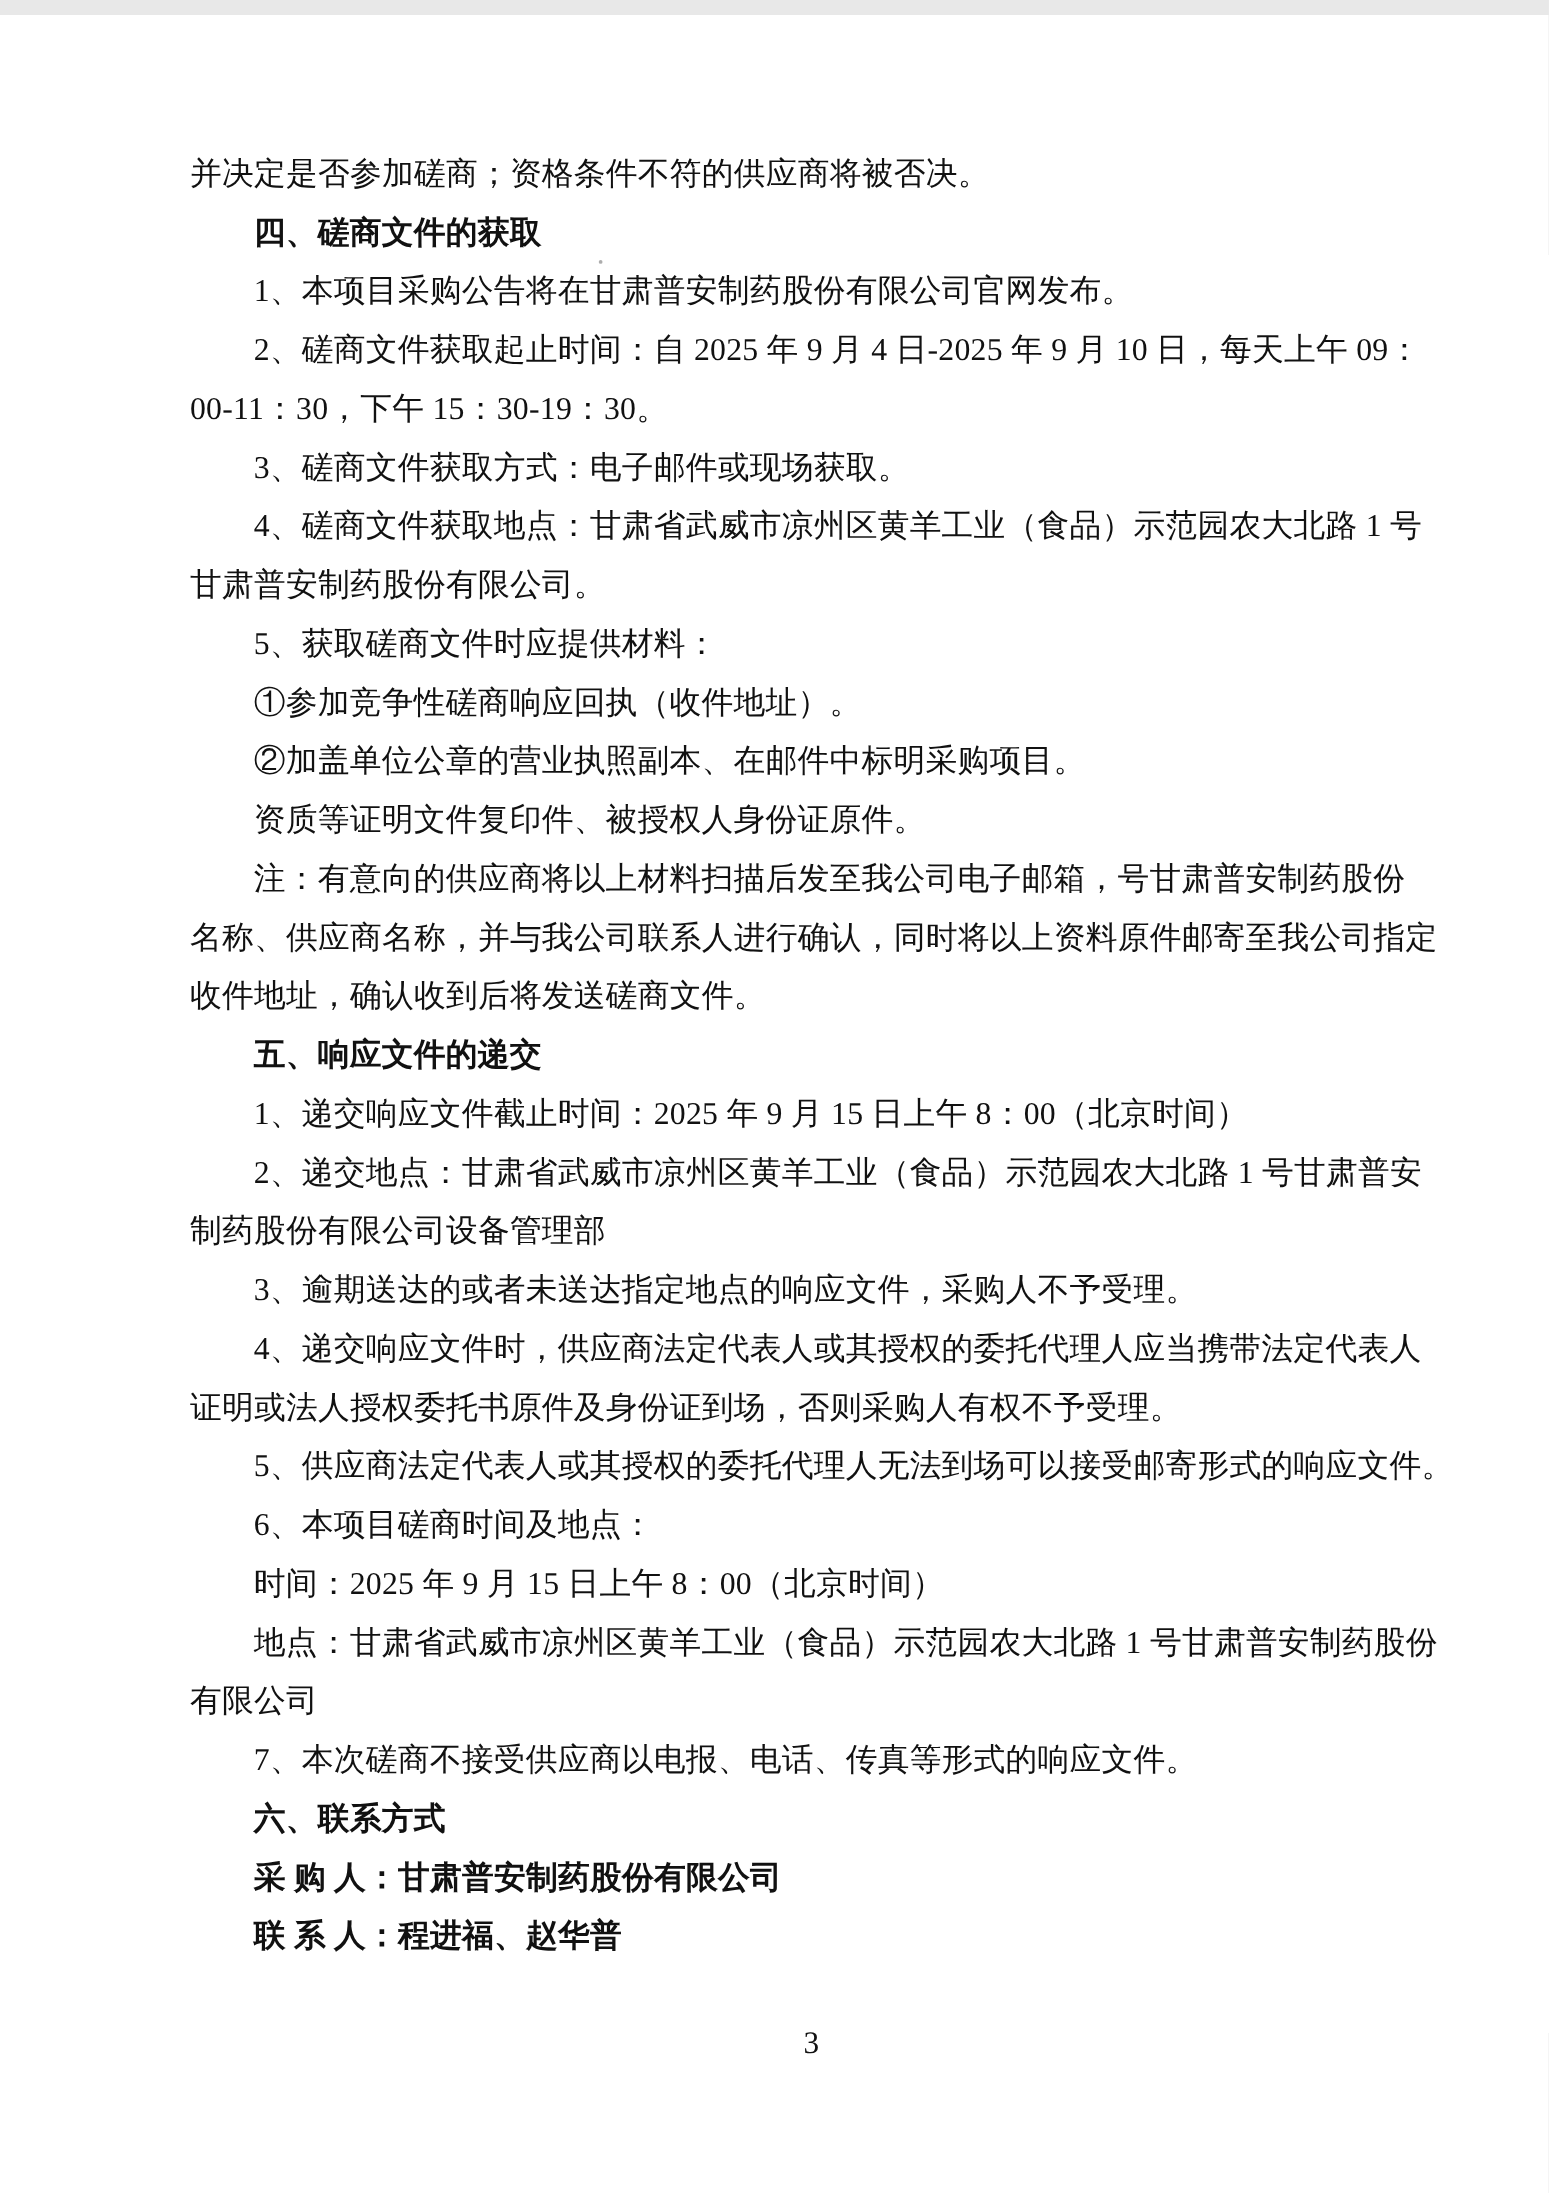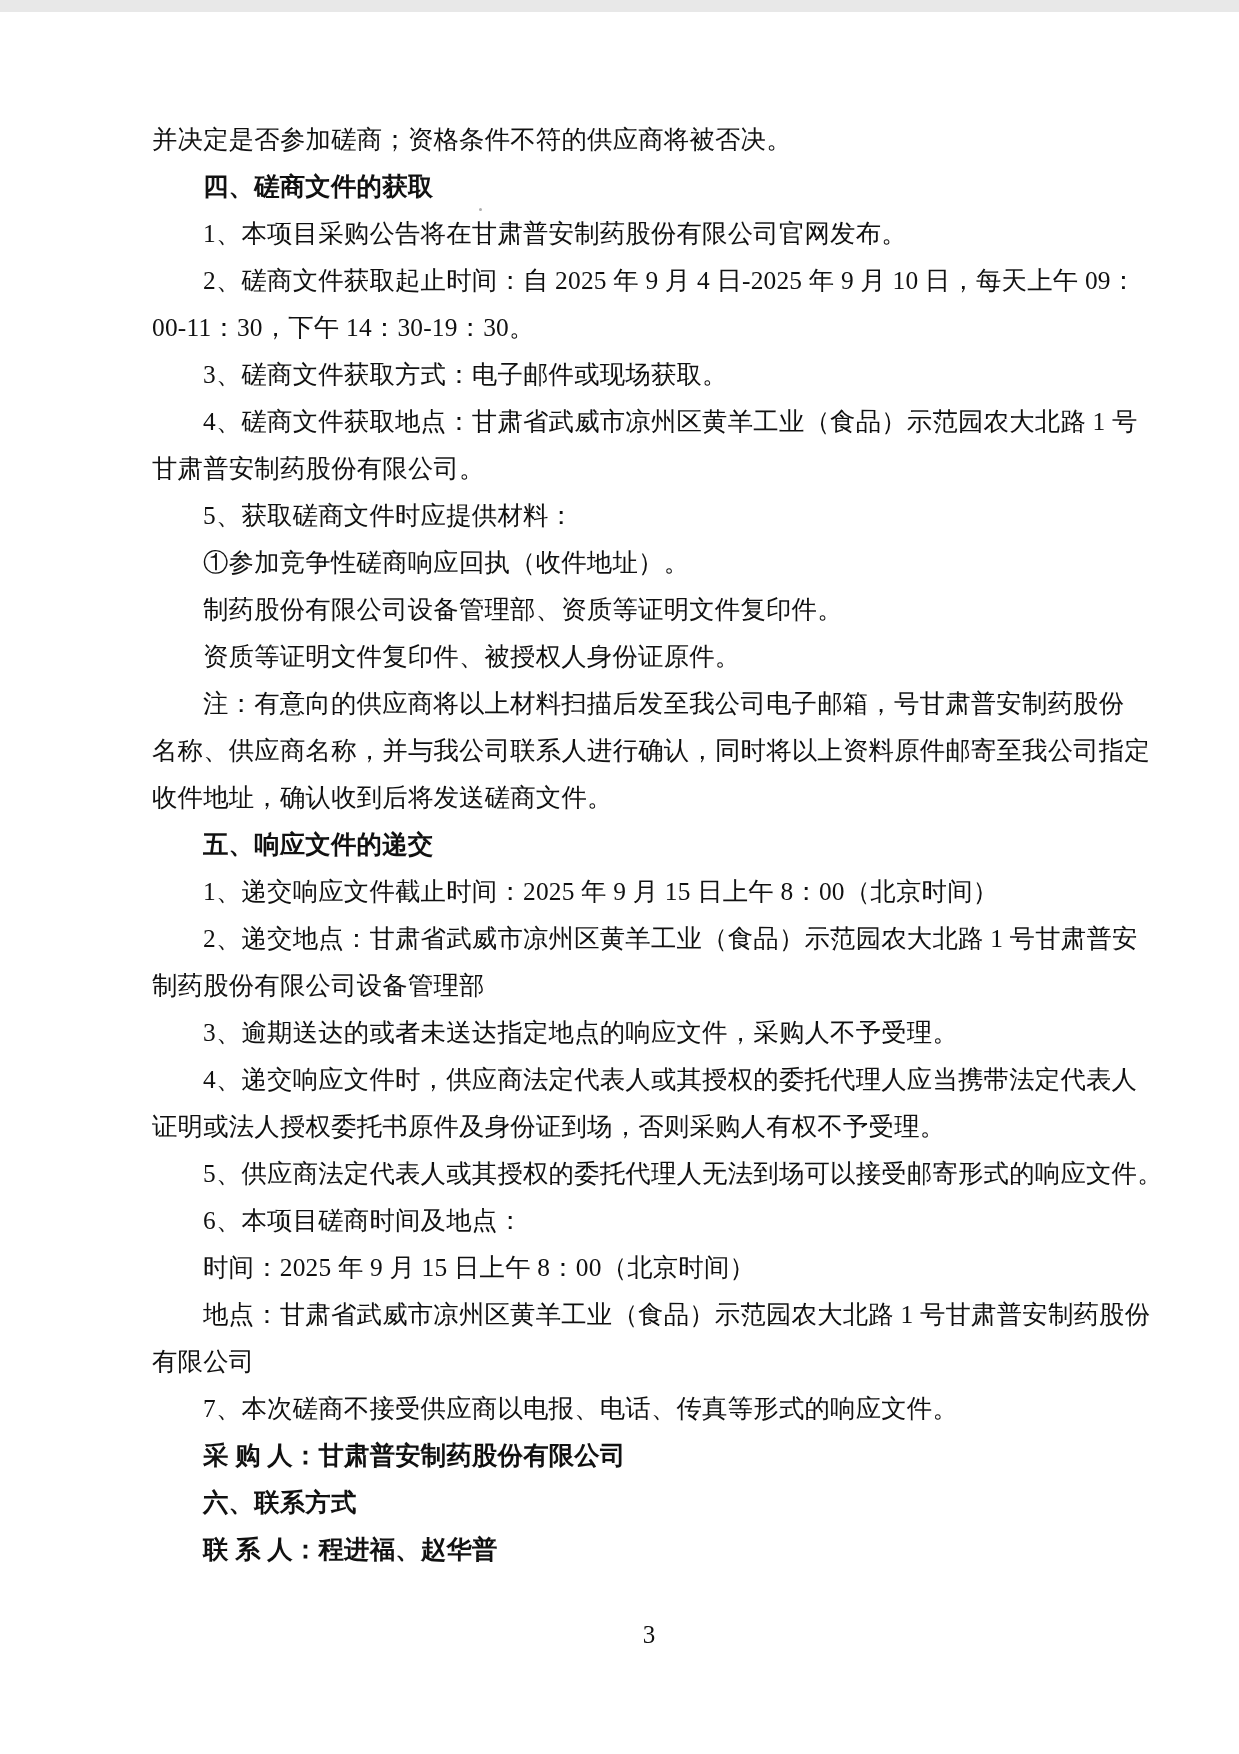--- a/index.html
+++ b/index.html
@@ -60,43 +60,43 @@
 </style>
 </head>
 <body>
 
 <div class="page">
   <div class="doc-body" id="doc-lines">
       <div class="line">并决定是否参加磋商；资格条件不符的供应商将被否决。</div>
       <div class="line indent bold">四、磋商文件的获取</div>
       <div class="line indent">1、本项目采购公告将在甘肃普安制药股份有限公司官网发布。</div>
       <div class="line indent">2、磋商文件获取起止时间：自 2025 年 9 月 4 日-2025 年 9 月 10 日，每天上午 09：</div>
-      <div class="line">00-11：30，下午 14：30-19：30。</div>
+      <div class="line">00-11：30，下午 15：30-19：30。</div>
       <div class="line indent">3、磋商文件获取方式：电子邮件或现场获取。</div>
       <div class="line indent">4、磋商文件获取地点：甘肃省武威市凉州区黄羊工业（食品）示范园农大北路 1 号</div>
       <div class="line">甘肃普安制药股份有限公司。</div>
       <div class="line indent">5、获取磋商文件时应提供材料：</div>
       <div class="line indent">①参加竞争性磋商响应回执（收件地址）。</div>
-      <div class="line indent">制药股份有限公司设备管理部、资质等证明文件复印件。</div>
+      <div class="line indent">②加盖单位公章的营业执照副本、在邮件中标明采购项目。</div>
       <div class="line indent">资质等证明文件复印件、被授权人身份证原件。</div>
       <div class="line indent">注：有意向的供应商将以上材料扫描后发至我公司电子邮箱，号甘肃普安制药股份</div>
       <div class="line">名称、供应商名称，并与我公司联系人进行确认，同时将以上资料原件邮寄至我公司指定</div>
       <div class="line">收件地址，确认收到后将发送磋商文件。</div>
       <div class="line indent bold">五、响应文件的递交</div>
       <div class="line indent">1、递交响应文件截止时间：2025 年 9 月 15 日上午 8：00（北京时间）</div>
       <div class="line indent">2、递交地点：甘肃省武威市凉州区黄羊工业（食品）示范园农大北路 1 号甘肃普安</div>
       <div class="line">制药股份有限公司设备管理部</div>
       <div class="line indent">3、逾期送达的或者未送达指定地点的响应文件，采购人不予受理。</div>
       <div class="line indent">4、递交响应文件时，供应商法定代表人或其授权的委托代理人应当携带法定代表人</div>
       <div class="line">证明或法人授权委托书原件及身份证到场，否则采购人有权不予受理。</div>
       <div class="line indent">5、供应商法定代表人或其授权的委托代理人无法到场可以接受邮寄形式的响应文件。</div>
       <div class="line indent">6、本项目磋商时间及地点：</div>
       <div class="line indent">时间：2025 年 9 月 15 日上午 8：00（北京时间）</div>
       <div class="line indent">地点：甘肃省武威市凉州区黄羊工业（食品）示范园农大北路 1 号甘肃普安制药股份</div>
       <div class="line">有限公司</div>
       <div class="line indent">7、本次磋商不接受供应商以电报、电话、传真等形式的响应文件。</div>
+      <div class="line indent bold">六、联系方式</div>
       <div class="line indent bold">采 购 人：甘肃普安制药股份有限公司</div>
-      <div class="line indent bold">六、联系方式</div>
       <div class="line indent bold">联 系 人：程进福、赵华普</div>
     </div>
   <div class="scan-speck"></div>
   <div class="page-number">3</div>
 </div>
 
 </body></html>

